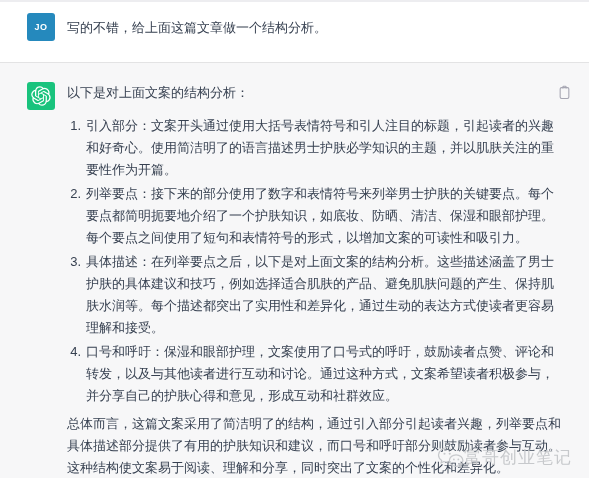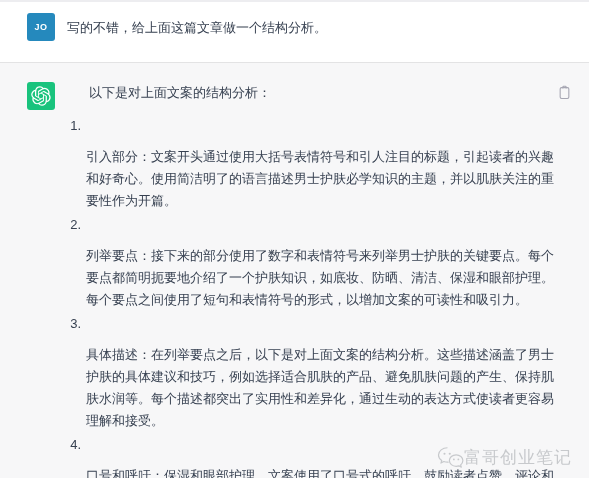--- a/index.html
+++ b/index.html
@@ -57,36 +57,36 @@
   .msg-content {
     flex: 1;
     font-size: 13px;
     line-height: 22px;
     color: var(--text-color, #374151);
   }
   .msg.user .msg-text {
     padding-top: 4px;
   }
   .msg-content { max-width: 512px; }
-  .intro { margin-bottom: 11px; margin-left: 22px; }
+  .intro { margin-bottom: 11px; }
   ol.analysis-list {
     list-style: none;
     margin: 0 0 6px 0;
   }
   ol.analysis-list li {
     display: flex;
     gap: 5px;
     margin-bottom: 2px;
   }
   .li-num {
     flex: 0 0 auto;
     min-width: 14px;
     text-align: right;
   }
-  .li-text { flex: 1; margin-top: 31px; }
+  .li-text { flex: 1; }
   .closing { margin-top: 6px; }
   .copy-btn {
     position: absolute;
     top: 20px;
     right: 16px;
     background: transparent;
     border: none;
     cursor: pointer;
     padding: 2px;
     line-height: 0;

